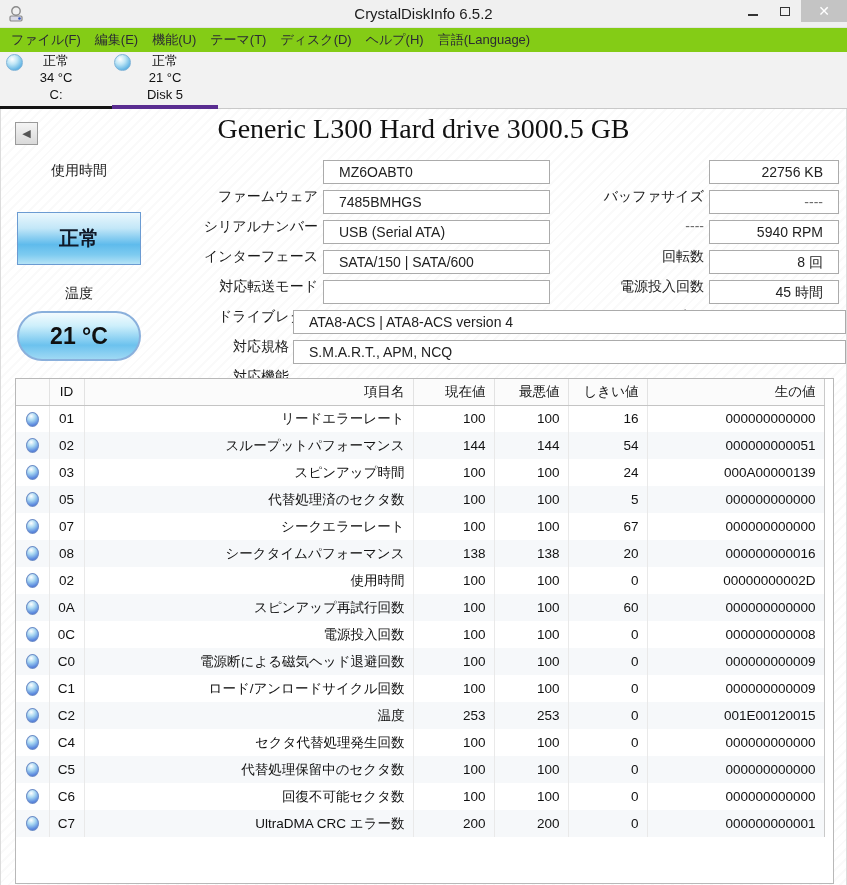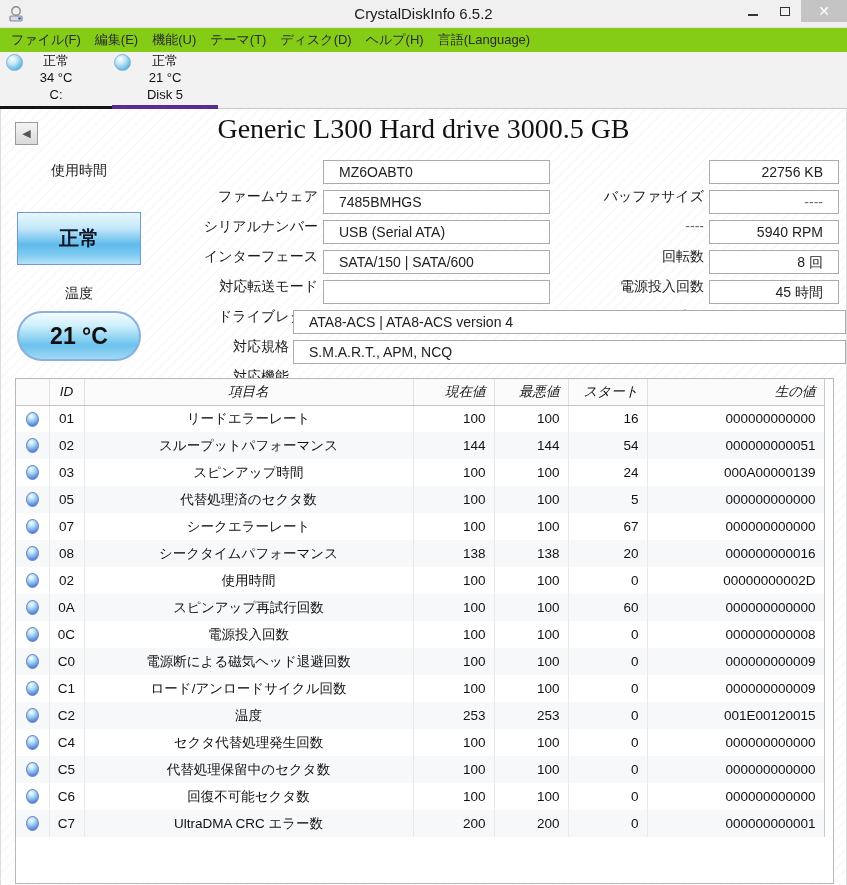--- a/index.html
+++ b/index.html
@@ -66,27 +66,27 @@
   .col-wide { left:161px; top:201px; }
   .col-wide .info-label { width:131px; padding-right:4px; }
   .col-wide .info-field { width:553px; }
   
   .smart-box { position:absolute; left:14px; top:269px; width:819px; height:506px;
     background:#fff; border:1px solid #b8b8b8; }
   table { border-collapse:collapse; table-layout:fixed; width:808px; font-size:13.5px; }
   col.c-orb{width:33px} col.c-id{width:35px} col.c-name{width:329px}
   col.c-cur{width:81px} col.c-worst{width:74px} col.c-thr{width:79px} col.c-raw{width:177px}
   thead th { height:26px; font-weight:normal; color:#111; background:#fbfbfb;
-    border-bottom:1px solid #c4c4c4; border-right:1px solid #e2e2e2; padding:0 8px;font-style:italic; }
+    border-bottom:1px solid #c4c4c4; border-right:1px solid #e2e2e2; padding:0 8px; }
   thead th:last-child { border-right:1px solid #c9c9c9; }
   tbody td { height:27px; border-right:1px solid #e9e9e9; padding:0 8px; color:#111; }
   tbody td:last-child { border-right:1px solid #c9c9c9; }
   tbody tr:nth-child(even) { background:#f6f8fa; }
   .th-id,.td-id { text-align:center; }
-  .th-name,.td-name { text-align:center;margin-top:35px; }
+  .th-name,.td-name { text-align:right;margin-top:35px; }
   .th-num,.td-num { text-align:right; }
   .td-orbcell { text-align:center; padding:0; }
   .row-orb { display:inline-block; width:13px; height:15px; border-radius:50%; vertical-align:middle;
     background:radial-gradient(circle at 38% 25%, #ffffff 0%, #a9d8f2 35%, #5f8fe0 72%, #4152c8 100%);
     border:1px solid #6f8fc8; }
 </style>
 </head>
 <body>
 
 <div class="titlebar">
@@ -210,21 +210,21 @@
           <col class="c-thr">
           <col class="c-raw">
       </colgroup>
       <thead>
         <tr>
           <th></th>
           <th class="th-id">ID</th>
           <th class="th-name">項目名</th>
           <th class="th-num">現在値</th>
           <th class="th-num">最悪値</th>
-          <th class="th-num">スタート</th>
+          <th class="th-num">しきい値</th>
           <th class="th-num">生の値</th>
         </tr>
       </thead>
       <tbody>
           <tr>
             <td class="td-orbcell"><span class="row-orb"></span></td>
             <td class="td-id">01</td>
             <td class="td-name">リードエラーレート</td>
             <td class="td-num">100</td>
             <td class="td-num">100</td>

